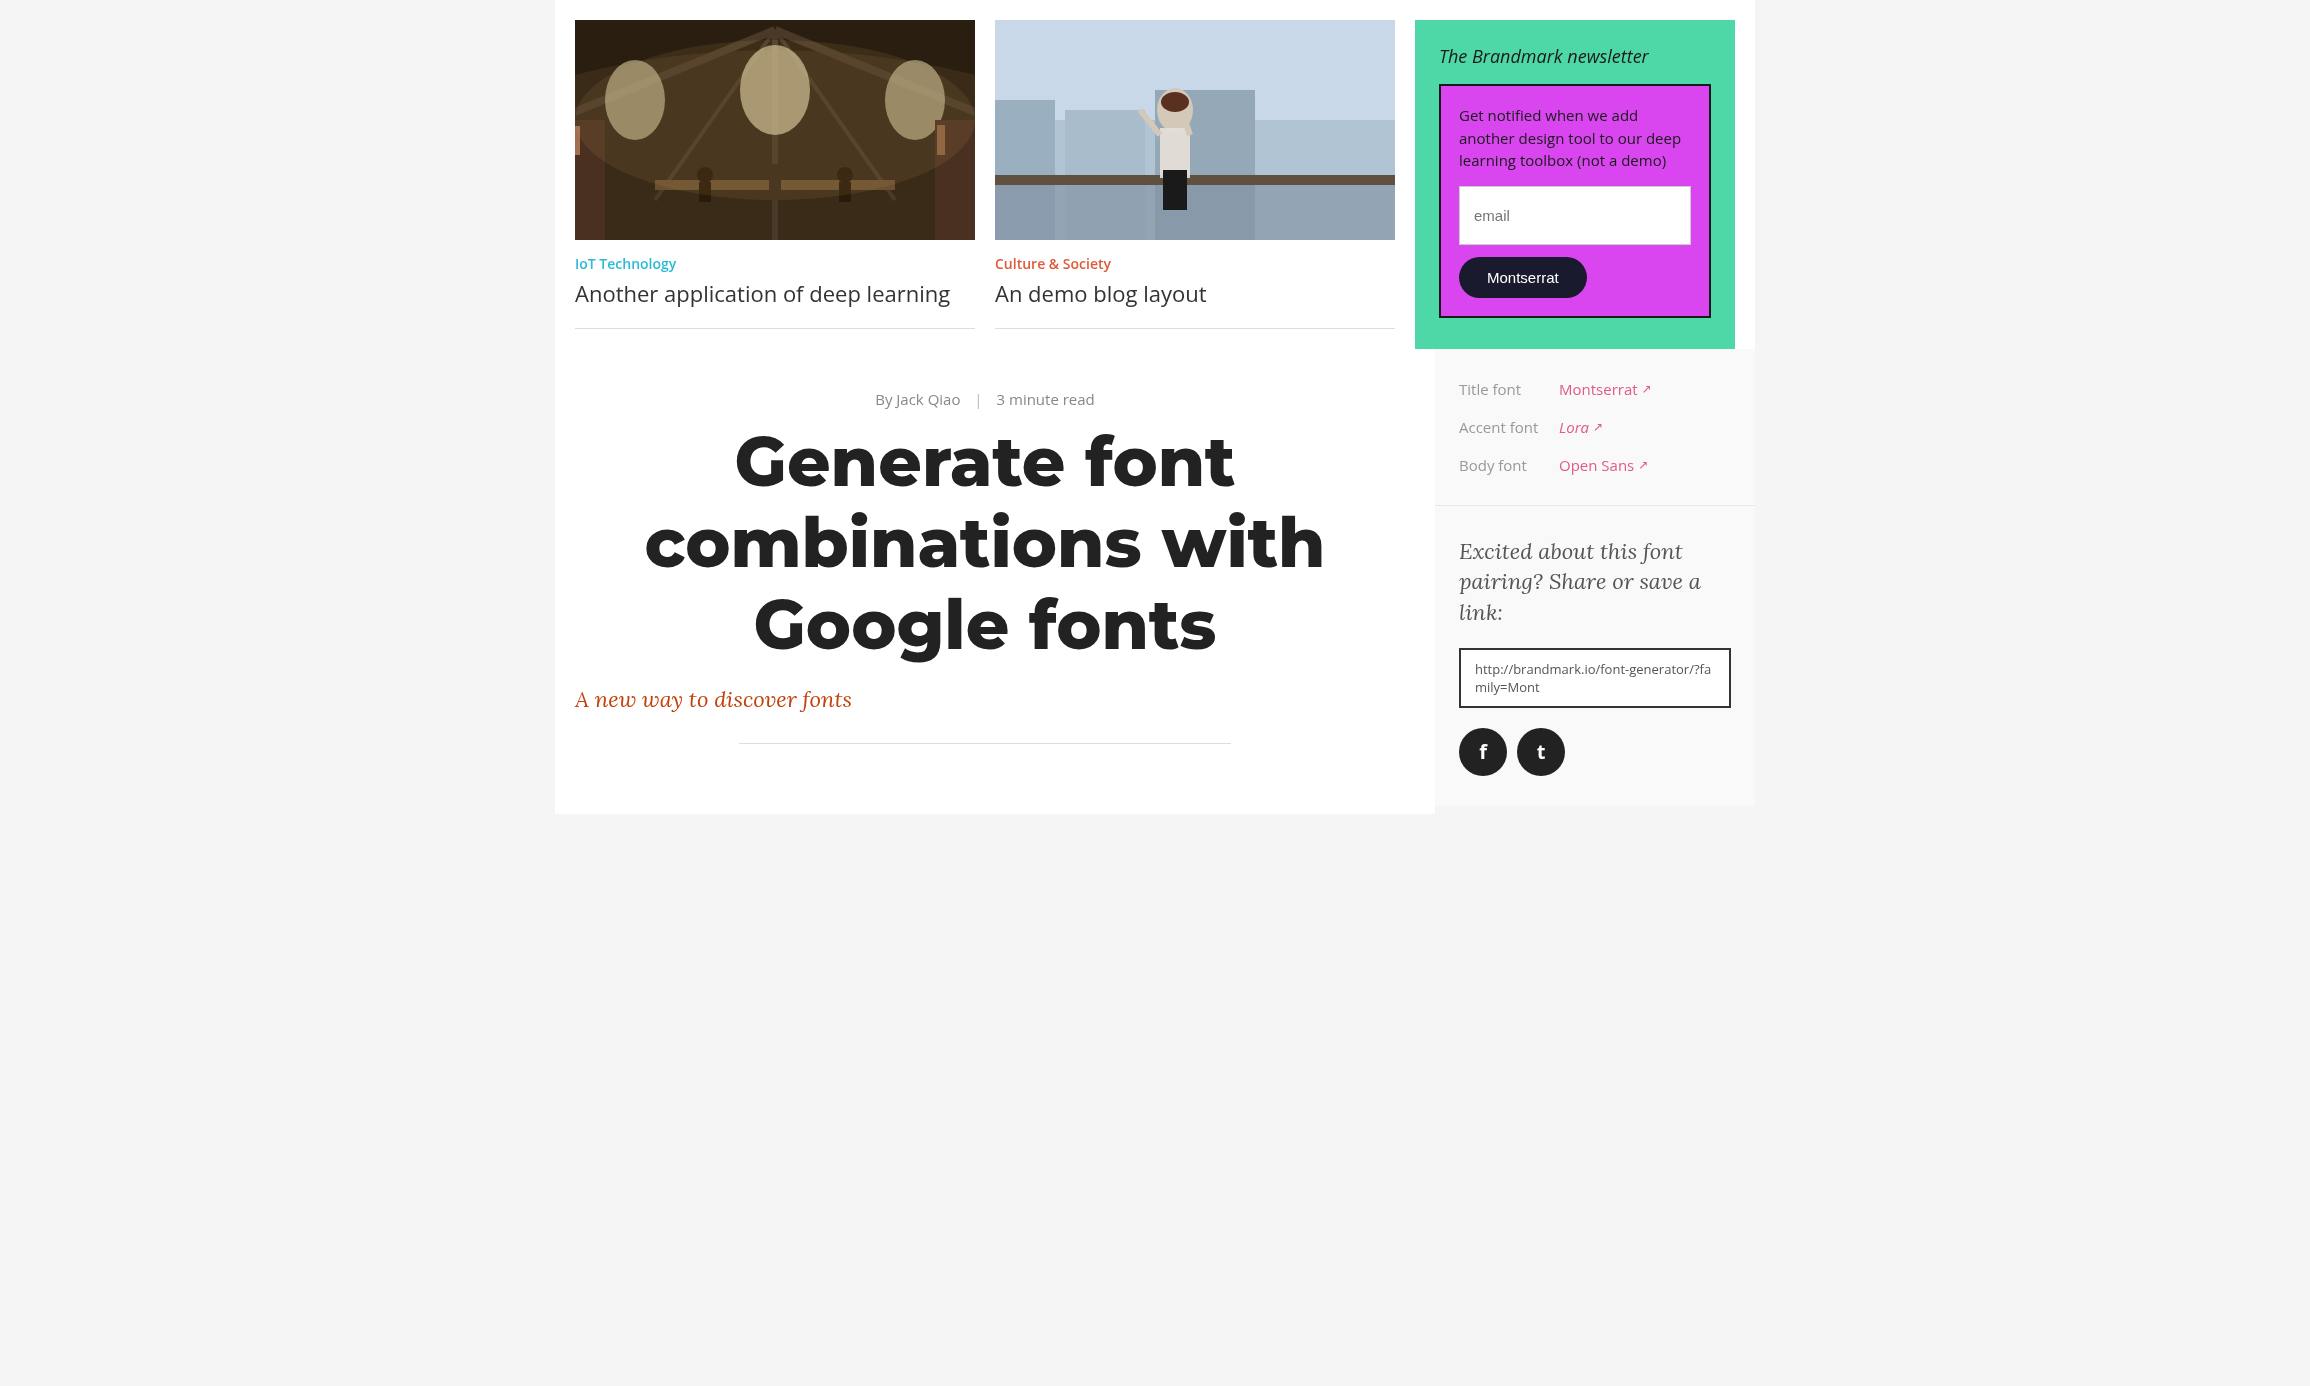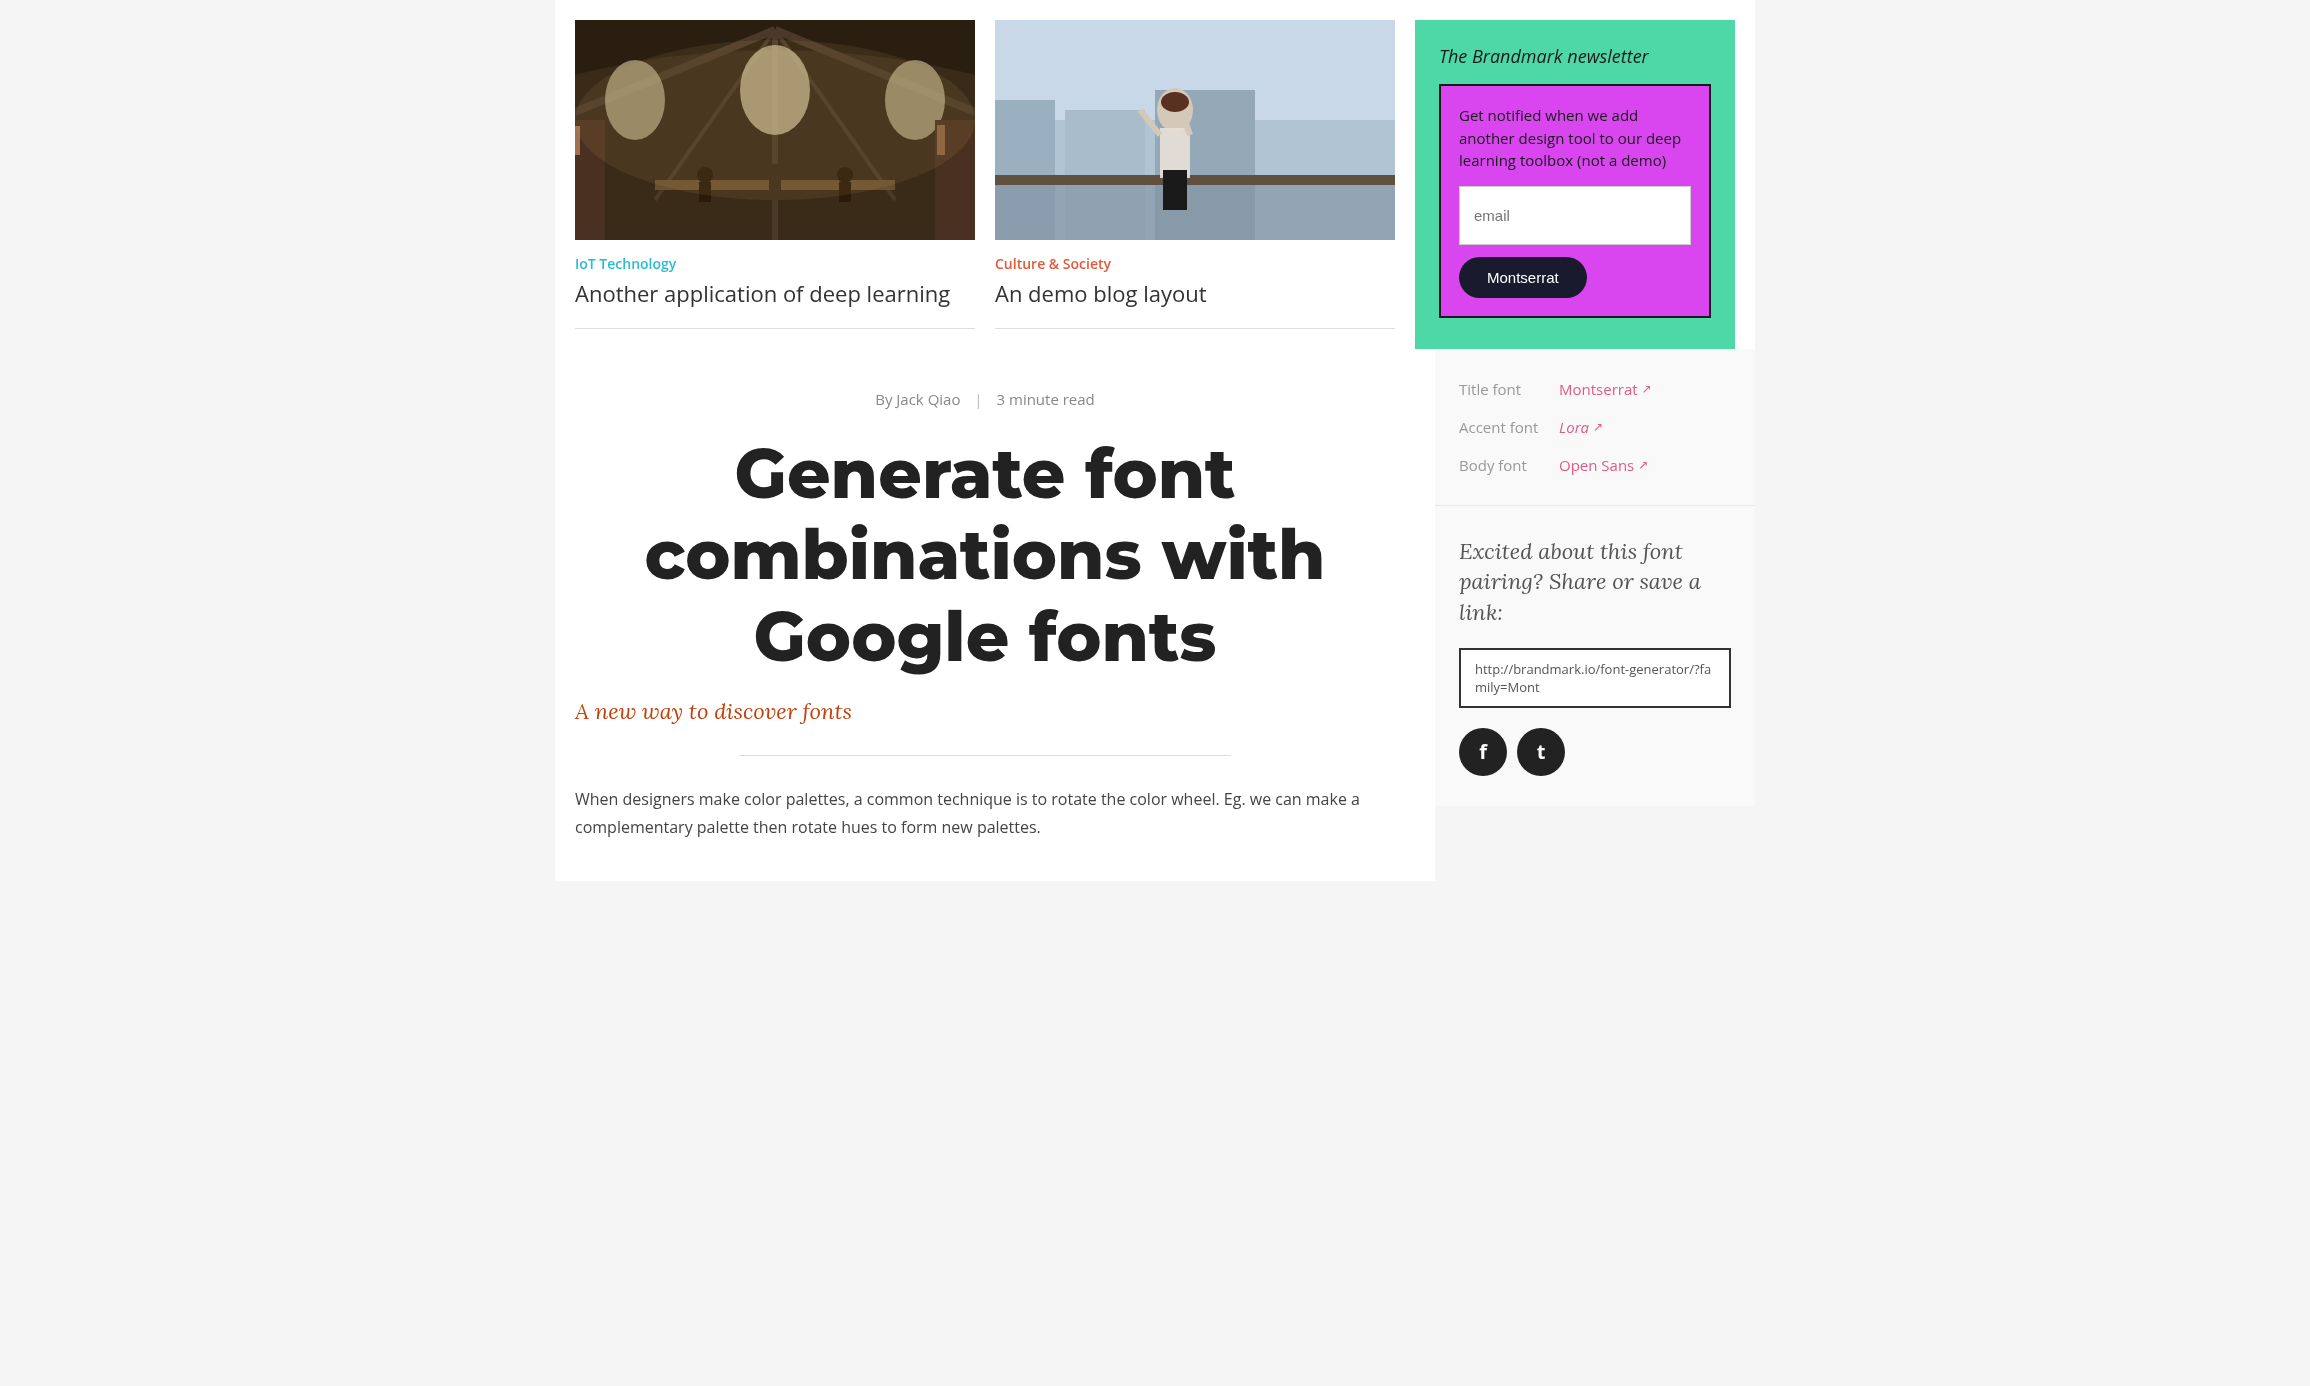--- a/index.html
+++ b/index.html
@@ -102,21 +102,21 @@
     }
     .article-main {
       flex: 1;
       background: #fff;
       padding: 40px 40px 40px 20px;
     }
     .article-meta {
       text-align: center;
       font-size: 15px;
       color: #888;
-      margin-bottom: 24px;
+      margin-bottom: 12px;
     }
     .article-meta-separator {
       margin: 0 10px;
       color: #bbb;
     }
     .article-title {
       font-family: 'Montserrat', Arial, sans-serif;
       font-size: 68px;
       font-weight: 800;
       color: #222;
@@ -337,21 +337,20 @@
 
     <div class="article-main">
       <div class="article-meta">
         <span>By Jack Qiao</span>
         <span class="article-meta-separator">|</span>
         <span>3 minute read</span>
       </div>
       <h1 class="article-title">Generate font combinations with Google fonts</h1>
       <p class="article-subtitle">A new way to discover fonts</p>
       <hr class="article-divider">
-      <p class="article-body">When designers make color palettes, a common technique is to rotate the color wheel. Eg. we can make a complementary palette then rotate hues to form new palettes.</p>
     </div>
 
     <div class="right-sidebar">
 
       <div class="font-panel">
         <div class="font-row">
           <span class="font-label">Title font</span>
           <a class="font-name" href="#">Montserrat</a>
           <span class="external-icon">↗</span>
         </div>

